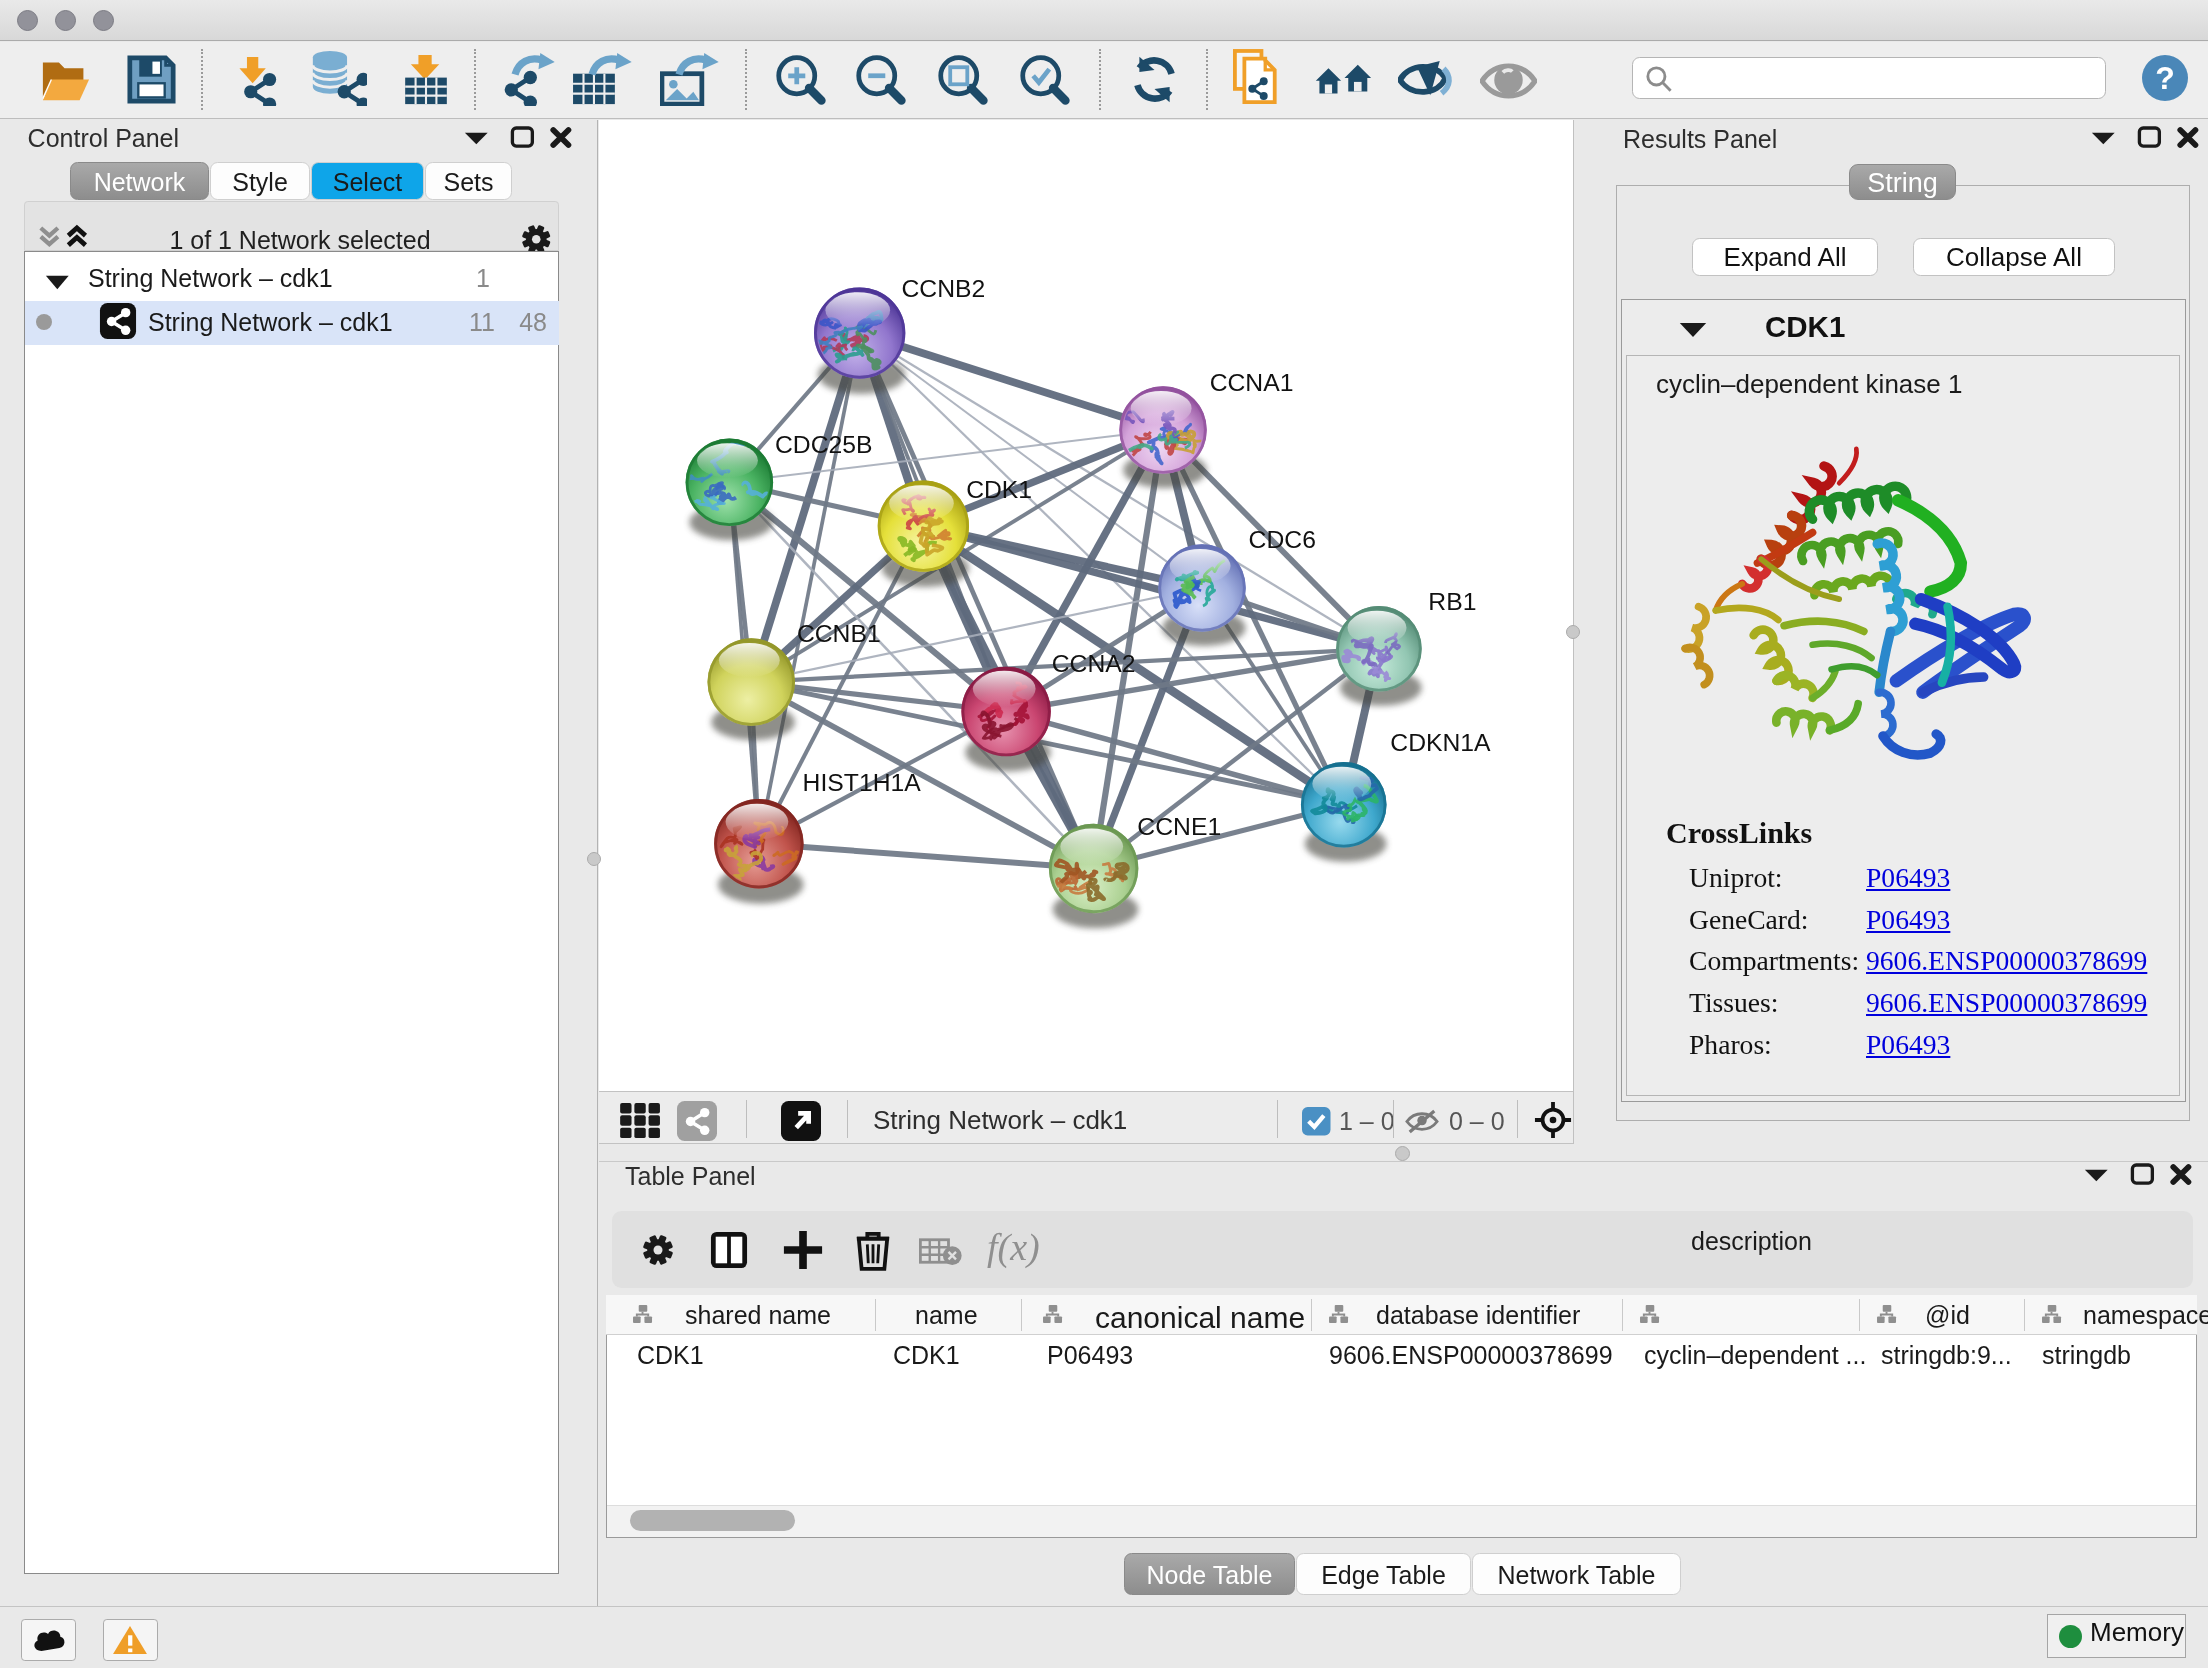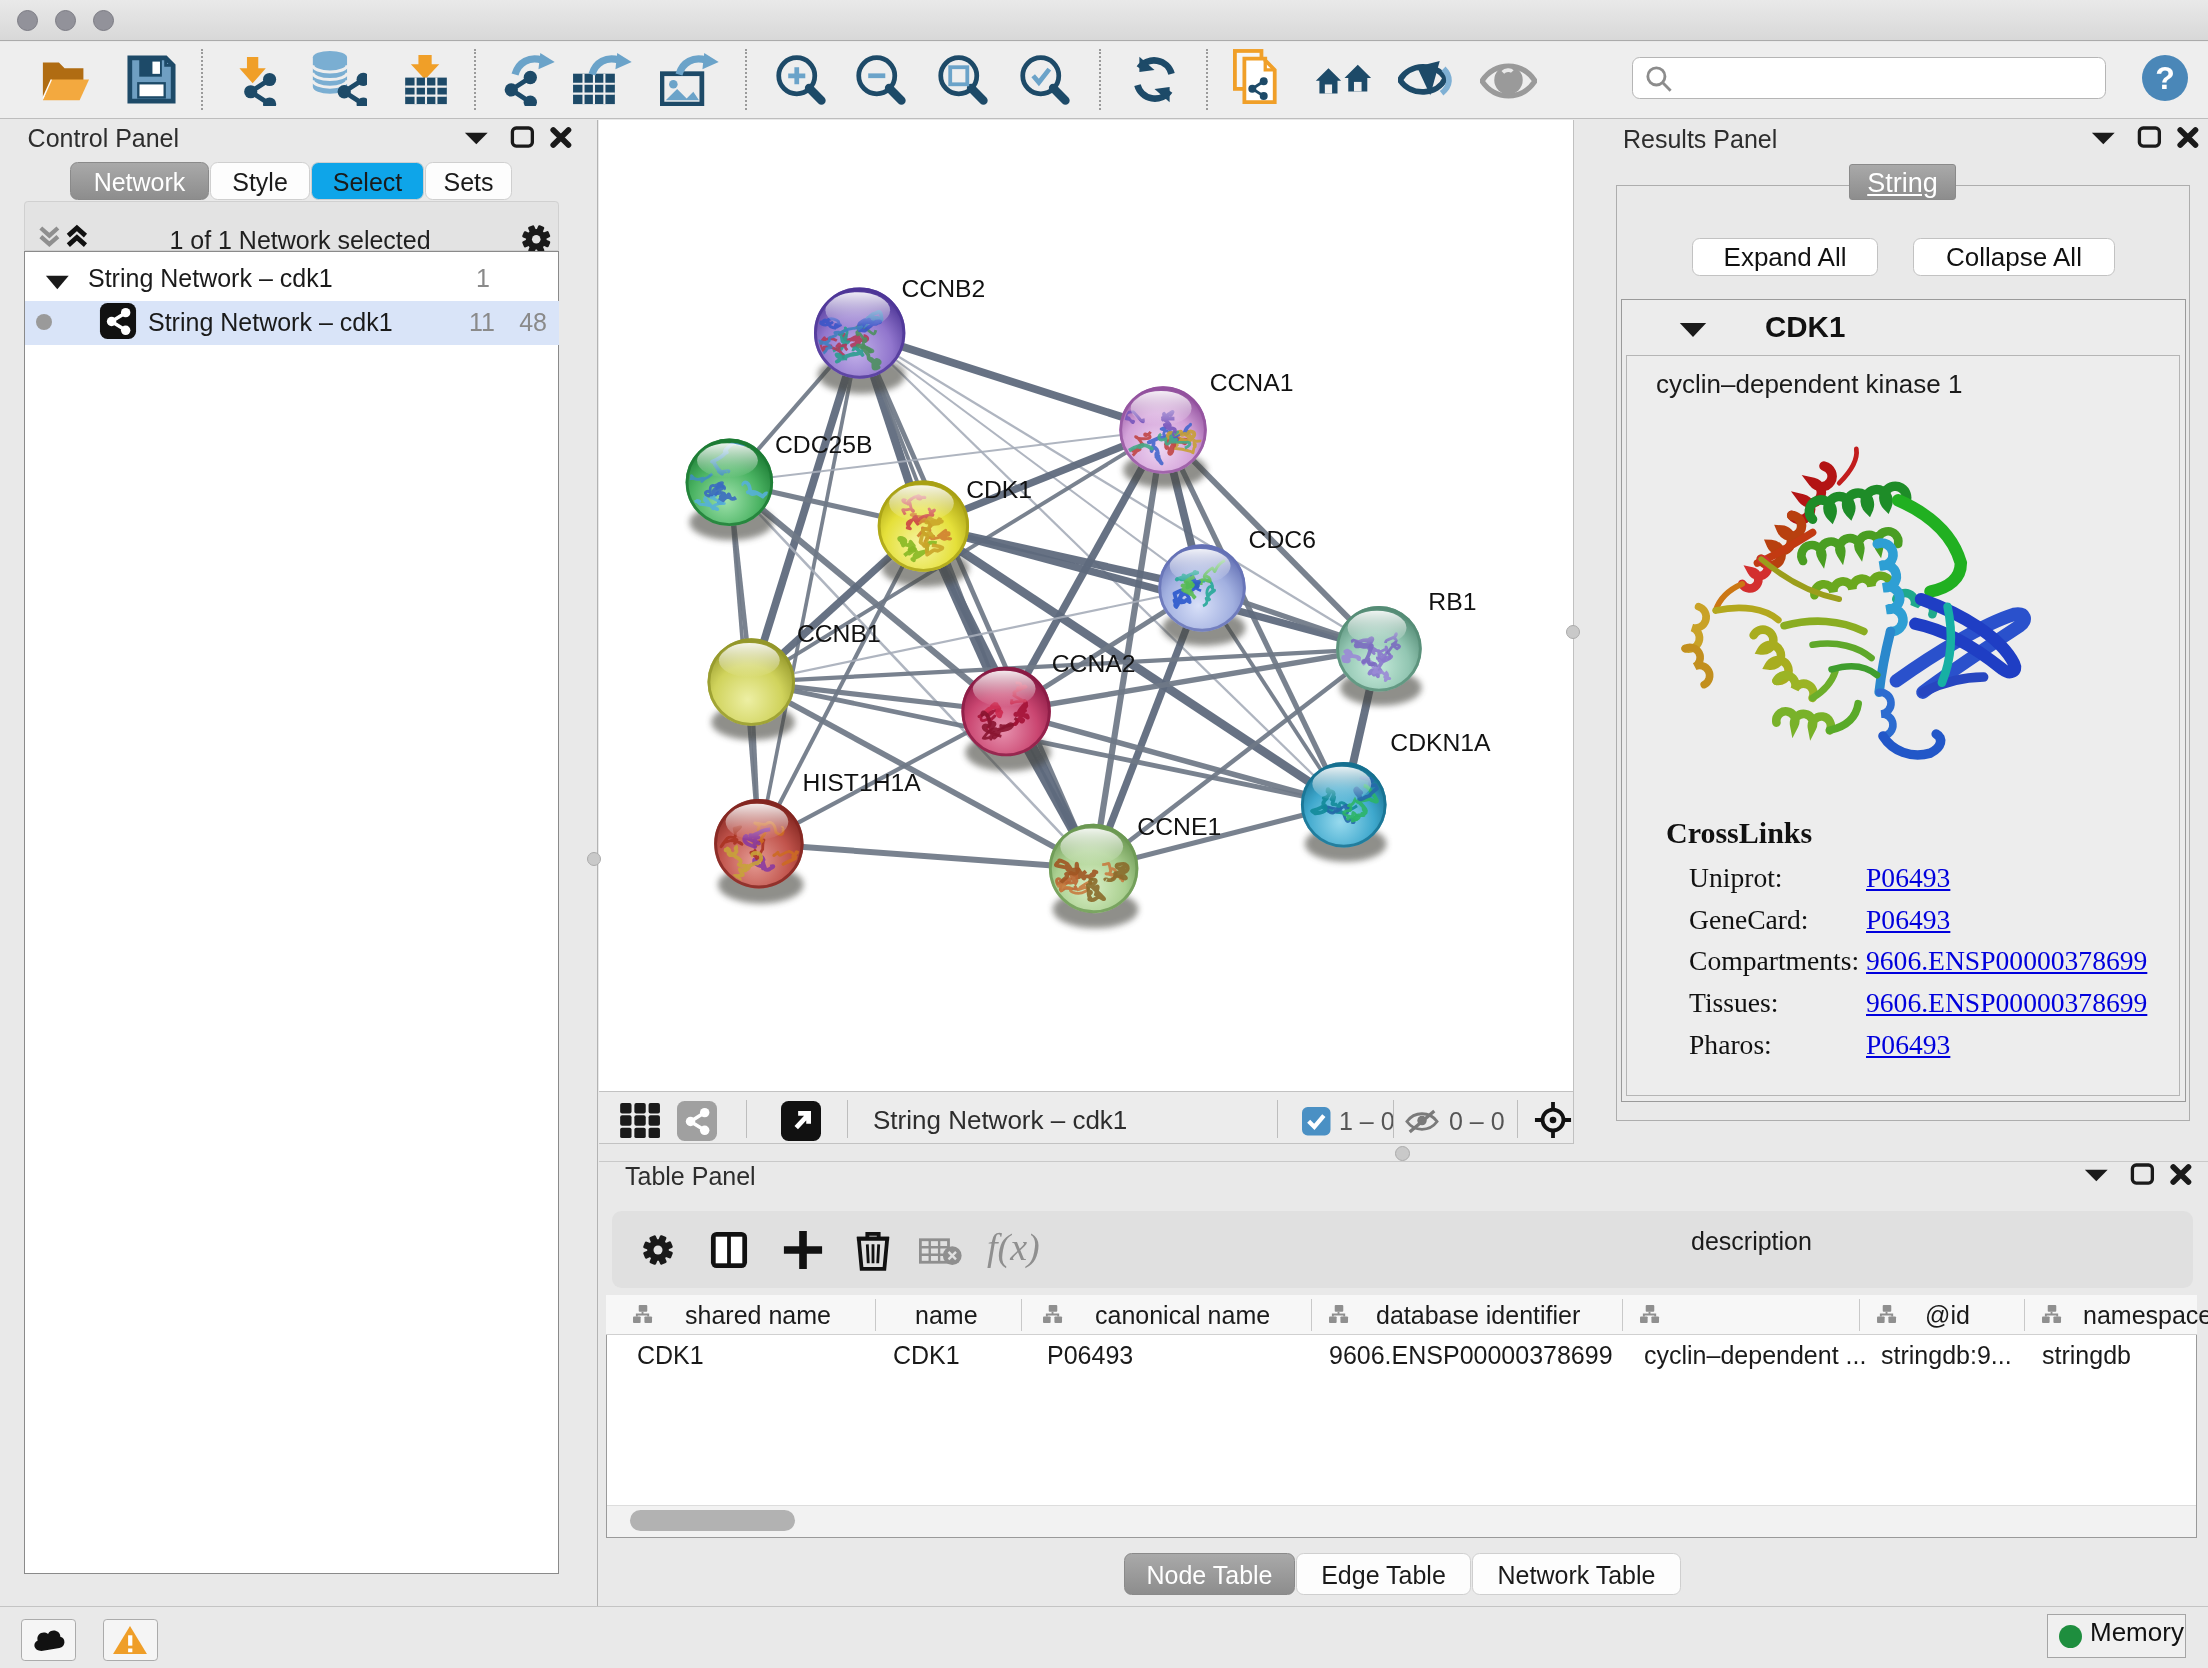--- a/index.html
+++ b/index.html
@@ -634,21 +634,21 @@
         <path d="M20 1 L20 9 M20 31 L20 39 M1 20 L9 20 M31 20 L39 20"></path>
       </g>
     </svg>
 <div class="abs" style="left:1623px;top:125px;font-size:25px;color:#2d2d2d;">Results Panel</div>
 <svg class="ico" style="left:2090px;top:125px" width="114" height="25" viewBox="0 0 120 26">
       <path d="M2 8 L26 8 L14 20 Z" fill="#1a1a1a"></path>
       <rect x="52" y="3" width="21" height="19" rx="4" fill="none" stroke="#1a1a1a" stroke-width="3.5"></rect>
       <path d="M95 5 L111 21 M111 5 L95 21" stroke="#1a1a1a" stroke-width="6" stroke-linecap="round"></path>
     </svg>
 <div class="abs" style="left:1616px;top:185px;width:574px;height:936px;background:#e9e9e9;border:1.9px solid #adadad;"></div>
-<div class="abs" style="left:1849px;top:164px;width:107px;height:36px;background:linear-gradient(#a9a9a9,#8d8d8d);border:1px solid #8a8a8a;border-radius:3px;color:#ffffff;font-size:27px;text-align:center;line-height:36px;text-decoration:underline;">String</div>
+<div class="abs" style="left:1849px;top:164px;width:107px;height:36px;background:linear-gradient(#a9a9a9,#8d8d8d);border:1px solid #8a8a8a;border-radius:9px;color:#ffffff;font-size:27px;text-align:center;line-height:36px;">String</div>
 <div class="abs" style="left:1692px;top:238px;width:186px;height:38px;background:#ffffff;border:1px solid #c2c2c2;border-radius:7.6px;font-size:26px;text-align:center;line-height:36px;color:#111;">Expand All</div>
 <div class="abs" style="left:1913px;top:238px;width:202px;height:38px;background:#ffffff;border:1px solid #c2c2c2;border-radius:7.6px;font-size:26px;text-align:center;line-height:36px;color:#111;">Collapse All</div>
 <div class="abs" style="left:1621px;top:299px;width:565px;height:803px;background:#ececec;border:1px solid #9a9a9a;"></div>
 <svg class="ico" style="left:1677px;top:318px" width="32" height="23" viewBox="0 0 34 24">
       <path d="M3 5 L31 5 L17 20 Z" fill="#1a1a1a"></path>
     </svg>
 <div class="abs" style="left:1765px;top:310px;font-size:29.5px;font-weight:bold;color:#111;">CDK1</div>
 <div class="abs" style="left:1626px;top:355px;width:554px;height:741px;background:#ededed;border:1px solid #b5b5b5;"></div>
 <div class="abs" style="left:1656px;top:369px;font-size:26px;color:#1a1a1a;">cyclin–dependent kinase 1</div>
 <svg class="ico" style="left:1670px;top:445px" width="365" height="331" viewBox="0 0 384 348">
@@ -750,21 +750,21 @@
 <div class="abs" style="left:685px;top:1301px;font-size:25px;color:#1a1a1a;">shared name</div>
 <div class="abs" style="left:915px;top:1301px;font-size:25px;color:#1a1a1a;">name</div>
 <svg class="ico" style="left:1043px;top:1305px" width="20" height="19" viewBox="0 0 21 20">
       <g fill="#8f8f8f">
         <rect x="6" y="0" width="9" height="7" rx="1"></rect>
         <rect x="0" y="12" width="8" height="7" rx="1"></rect>
         <rect x="12" y="12" width="8" height="7" rx="1"></rect>
         <path d="M10 7 L10 10 M4 12 L4 10 L16 10 L16 12" stroke="#8f8f8f" stroke-width="2" fill="none"></path>
       </g>
     </svg>
-<div class="abs" style="left:1095px;top:1301px;font-size:25px;color:#1a1a1a;">canonical name</div>
+<div class="abs" style="left:1095px;top:1301px;font-size:30px;color:#1a1a1a;">canonical name</div>
 <svg class="ico" style="left:1329px;top:1305px" width="20" height="19" viewBox="0 0 21 20">
       <g fill="#8f8f8f">
         <rect x="6" y="0" width="9" height="7" rx="1"></rect>
         <rect x="0" y="12" width="8" height="7" rx="1"></rect>
         <rect x="12" y="12" width="8" height="7" rx="1"></rect>
         <path d="M10 7 L10 10 M4 12 L4 10 L16 10 L16 12" stroke="#8f8f8f" stroke-width="2" fill="none"></path>
       </g>
     </svg>
 <div class="abs" style="left:1376px;top:1301px;font-size:25px;color:#1a1a1a;">database identifier</div>
 <svg class="ico" style="left:1640px;top:1305px" width="20" height="19" viewBox="0 0 21 20">

